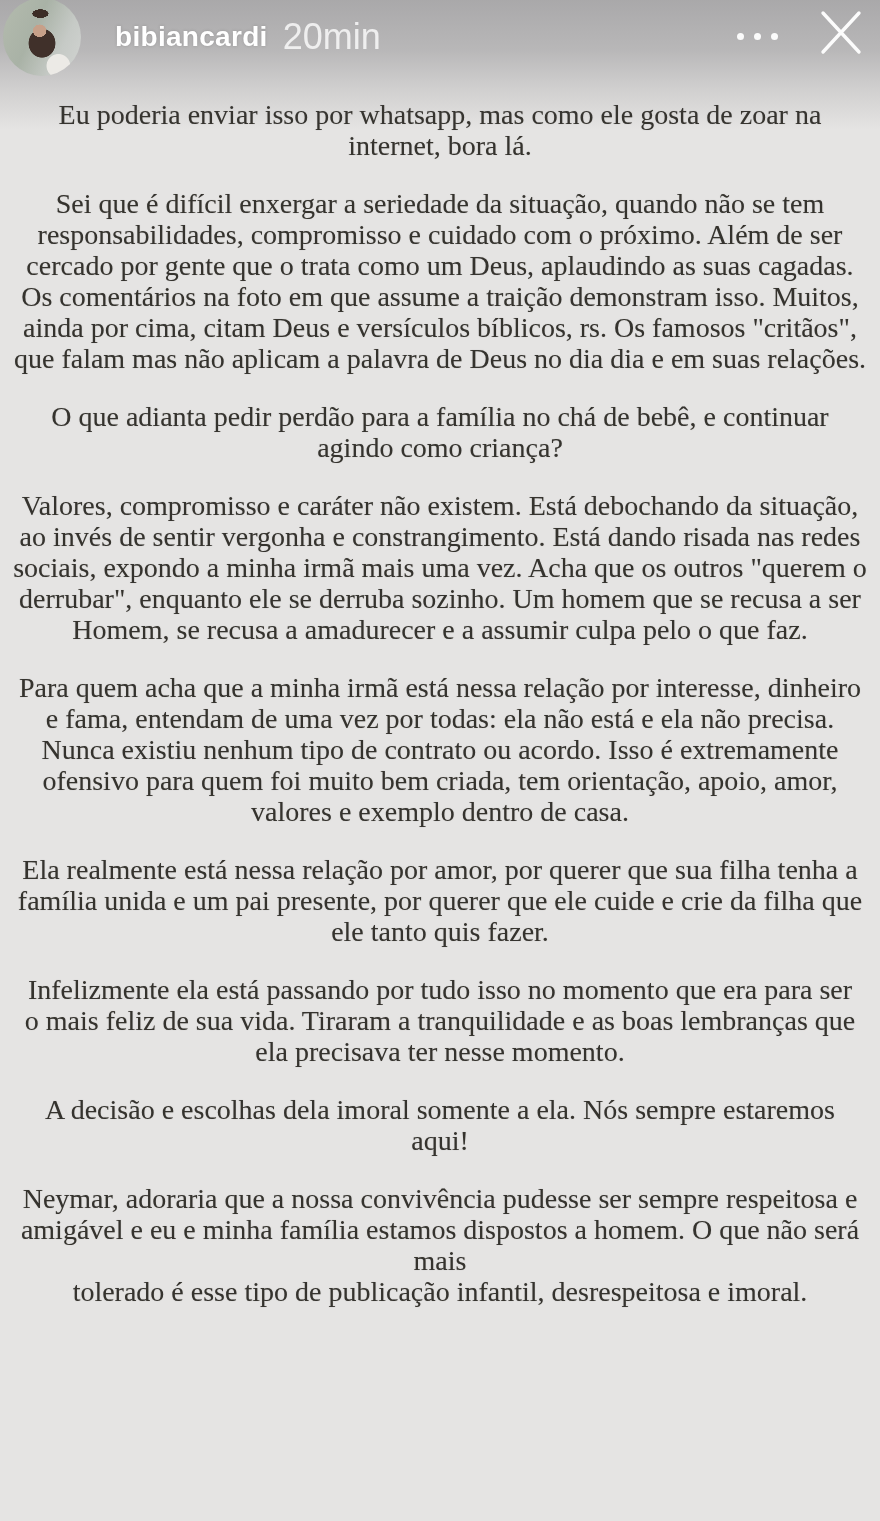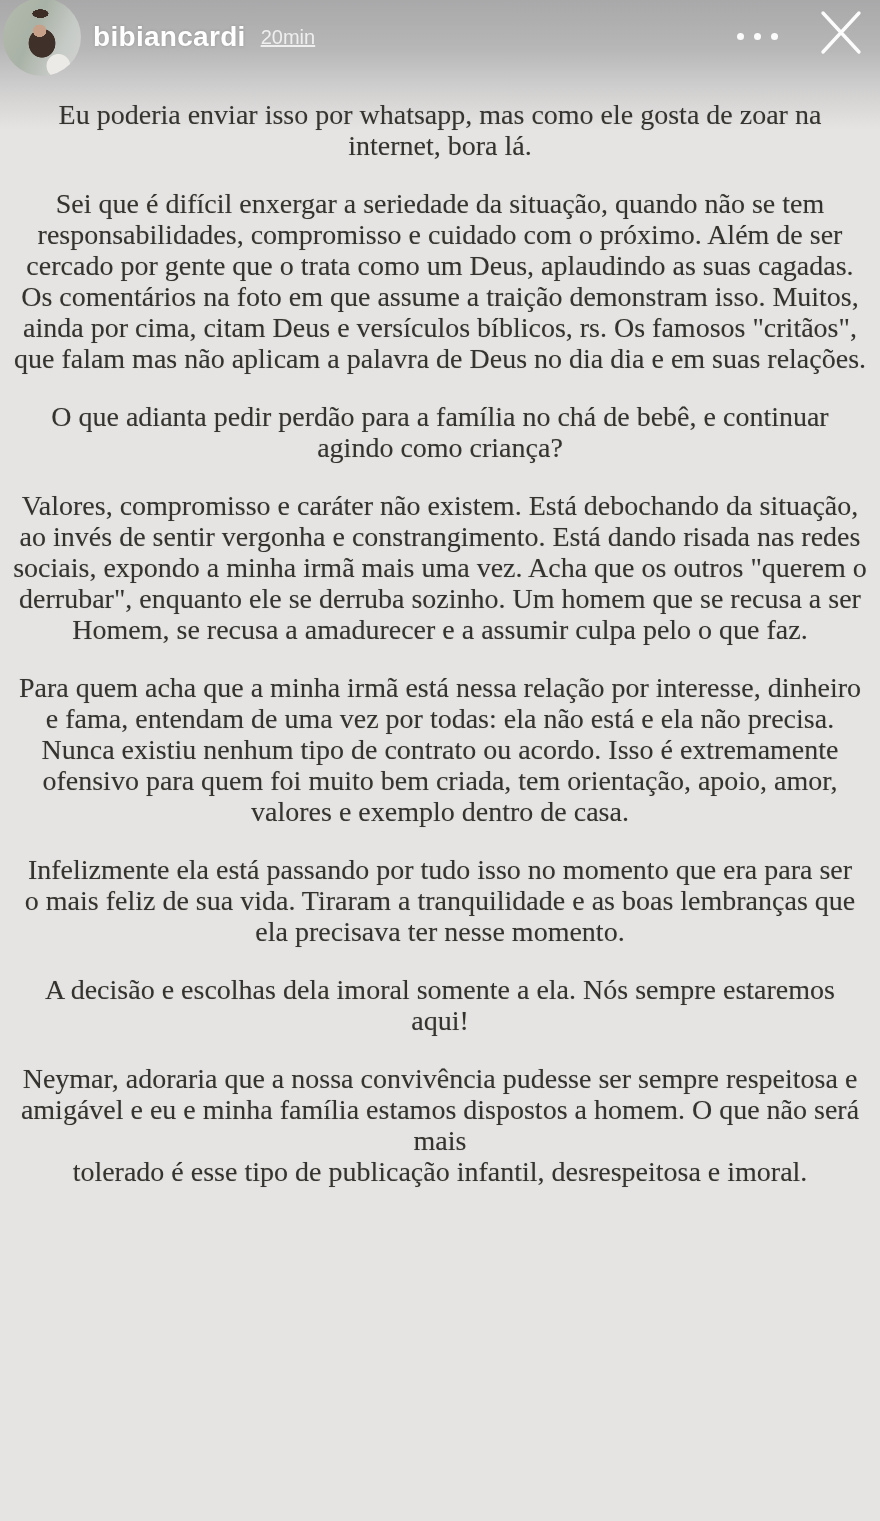--- a/index.html
+++ b/index.html
@@ -39,24 +39,25 @@
   .user-info {
     position: absolute; left: 93px; top: 0;
     height: 74px;
     display: flex; align-items: center; gap: 15px;
   }
   .username {
     color: #ffffff;
     font-size: 28px; font-weight: bold;
     letter-spacing: 0.3px;
     text-shadow: 0 0 3px rgba(60,60,60,0.25);
+    margin-left: 22px;
   }
   .timestamp {
     color: rgba(255,255,255,0.78);
-    font-size: 20px; font-weight: normal; text-decoration: underline;
+    font-size: 36px; font-weight: normal;
   }
   .more-dots {
     position: absolute; left: 735px; top: 27px;
     display: flex; gap: 10px;
     padding: 6px 2px;
     cursor: pointer;
   }
   .more-dots .dot {
     width: 7px; height: 7px; border-radius: 50%;
     background: #fbfbfb;
@@ -102,20 +103,23 @@
       <p class="story-paragraph">Valores, compromisso e caráter não existem. Está debochando da situação,
 ao invés de sentir vergonha e constrangimento. Está dando risada nas redes
 sociais, expondo a minha irmã mais uma vez. Acha que os outros "querem o
 derrubar", enquanto ele se derruba sozinho. Um homem que se recusa a ser
 Homem, se recusa a amadurecer e a assumir culpa pelo o que faz.</p>
       <p class="story-paragraph">Para quem acha que a minha irmã está nessa relação por interesse, dinheiro
 e fama, entendam de uma vez por todas: ela não está e ela não precisa.
 Nunca existiu nenhum tipo de contrato ou acordo. Isso é extremamente
 ofensivo para quem foi muito bem criada, tem orientação, apoio, amor,
 valores e exemplo dentro de casa.</p>
+      <p class="story-paragraph">Ela realmente está nessa relação por amor, por querer que sua filha tenha a
+família unida e um pai presente, por querer que ele cuide e crie da filha que
+ele tanto quis fazer.</p>
       <p class="story-paragraph">Infelizmente ela está passando por tudo isso no momento que era para ser
 o mais feliz de sua vida. Tiraram a tranquilidade e as boas lembranças que
 ela precisava ter nesse momento.</p>
       <p class="story-paragraph">A decisão e escolhas dela imoral somente a ela. Nós sempre estaremos
 aqui!</p>
       <p class="story-paragraph">Neymar, adoraria que a nossa convivência pudesse ser sempre respeitosa e
 amigável e eu e minha família estamos dispostos a homem. O que não será mais
 tolerado é esse tipo de publicação infantil, desrespeitosa e imoral.</p>
     </div>
 

